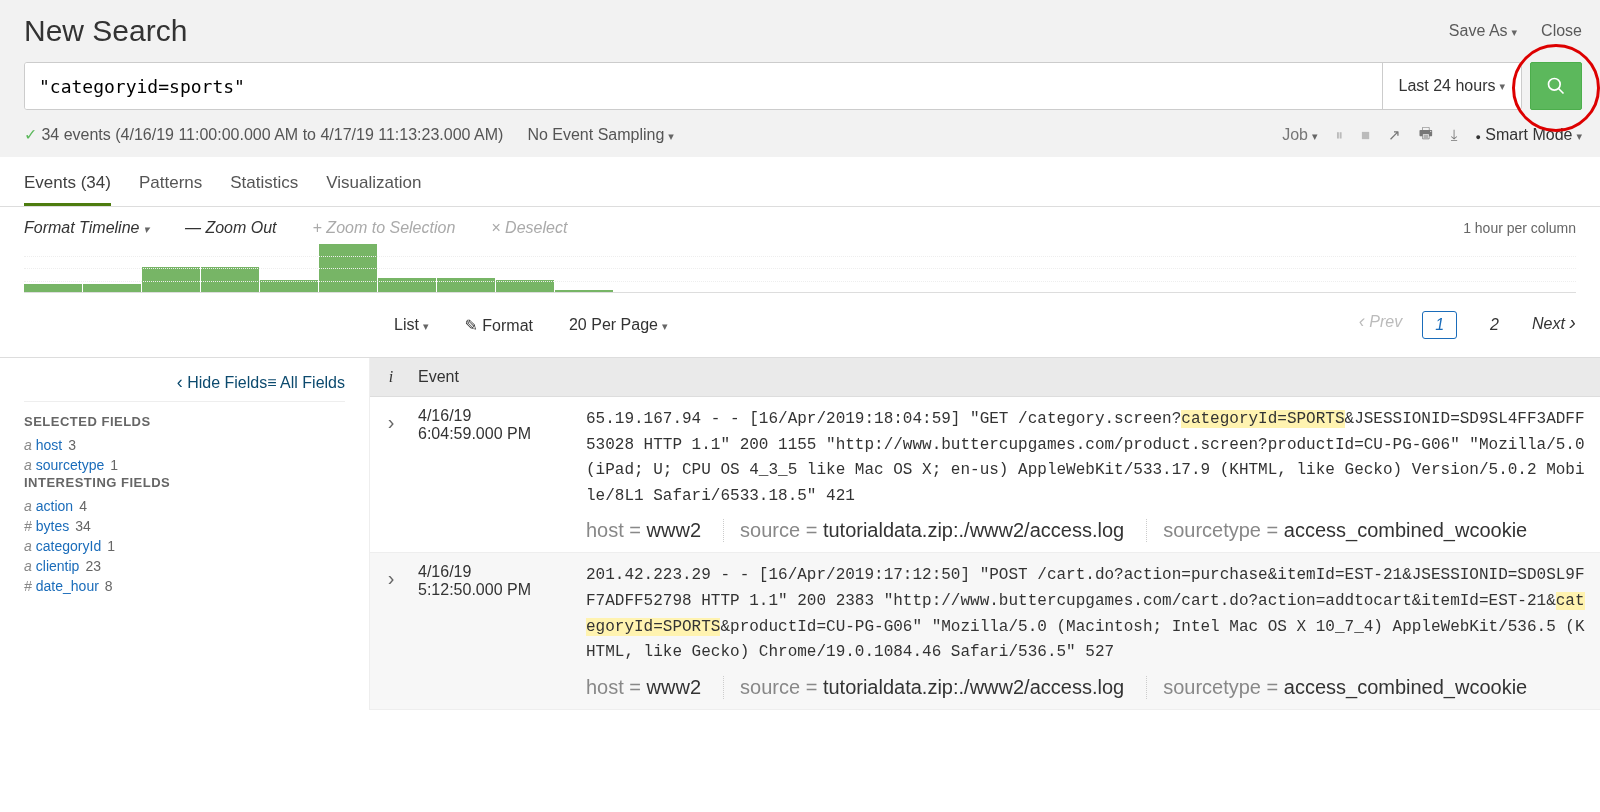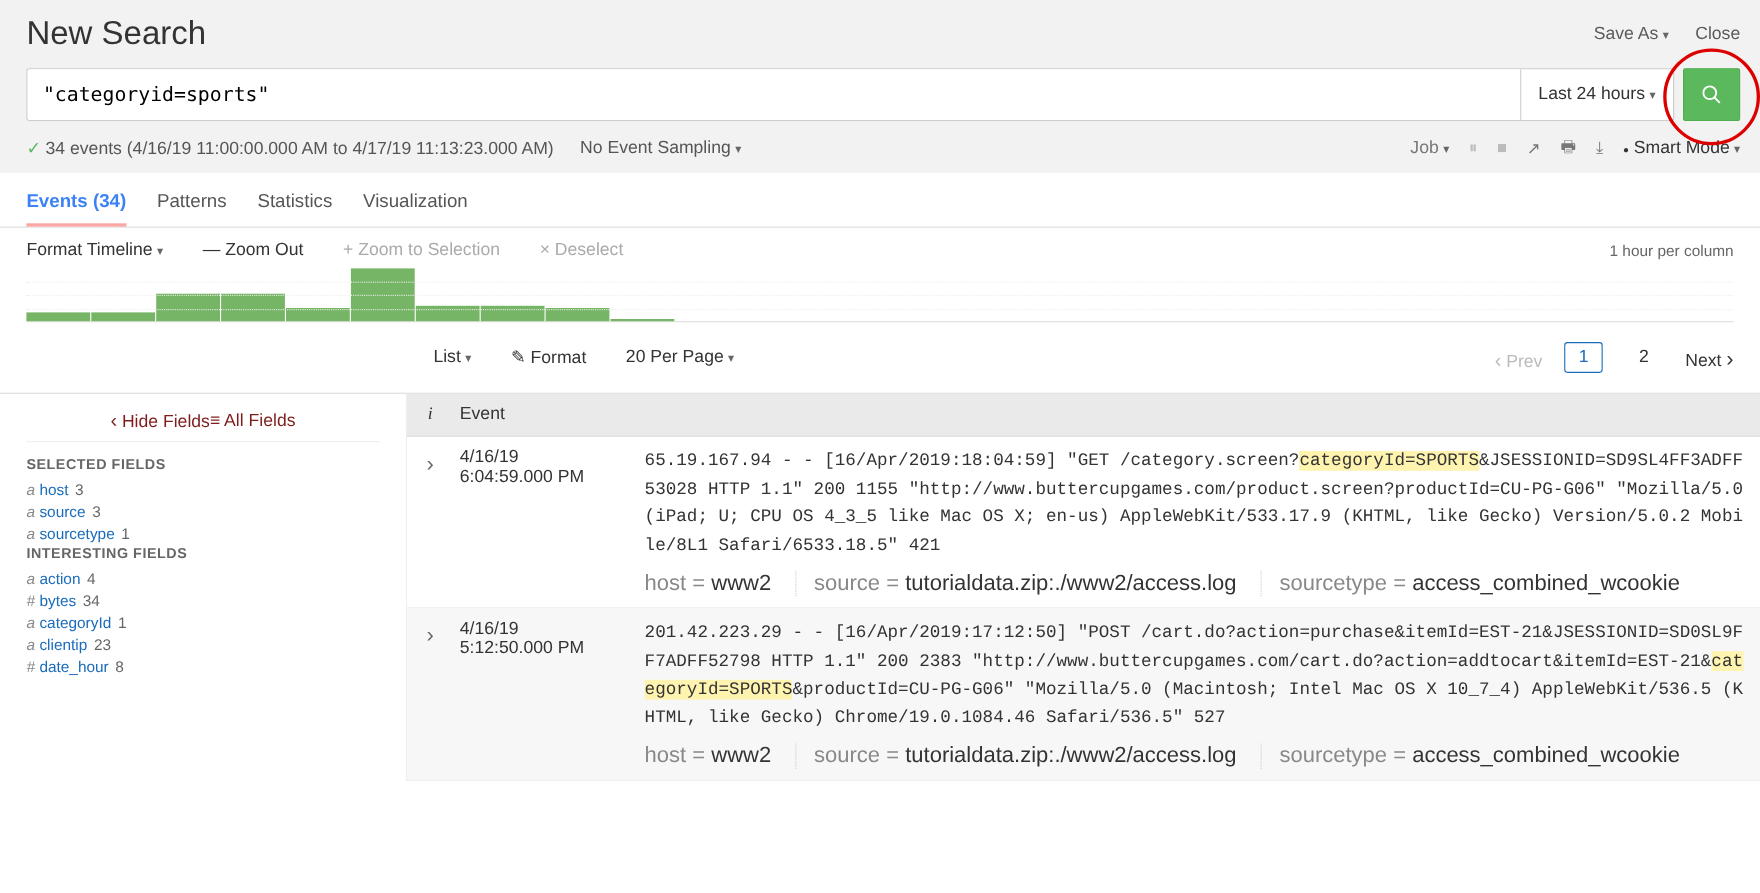--- a/index.html
+++ b/index.html
@@ -25,46 +25,46 @@
 .status-left { display: flex; align-items: center; gap: 24px; }
 .status-left .check { color: #5cb85c; margin-right: 4px; }
 .status-item { cursor: pointer; }
 .status-right { display: flex; align-items: center; gap: 18px; color: #777; }
 .status-right .icon { cursor: pointer; font-size: 15px; }
 .status-right .disabled { color: #bbb; }
 .smart-mode { color: #333; }
 
 .tabs-row { display: flex; gap: 28px; border-bottom: 1px solid #ddd; padding: 8px 24px 0 24px; }
 .tab { padding: 8px 0 10px 0; cursor: pointer; font-size: 17px; color: #555; }
-.tab.active { color: #3b82f6; border-bottom: 3px solid #fca5a5; font-weight: bold; }
+.tab.active { color: #404040; border-bottom: 3px solid #4d7c0f; }
 
 .timeline-controls { display: flex; align-items: center; justify-content: space-between; padding: 12px 24px 6px 24px; font-size: 16px; }
-.tl-left { display: flex; gap: 36px; align-items: flex-end; }
+.tl-left { display: flex; gap: 36px; align-items: flex-end; font-style: italic; }
 .tl-item { color: #333; cursor: pointer; }
 .tl-item.disabled { color: #aaa; }
 .tl-right { color: #666; font-size: 14px; }
 
 .timeline-chart { padding: 0 24px; height: 50px; position: relative; }
 .timeline-bars { display: flex; align-items: flex-end; height: 100%; gap: 1px; border-bottom: 1px solid #ddd; }
 .timeline-bar { width: 58px; background: #77b566; }
 .timeline-grid { position: absolute; top:0; left:24px; right:24px; bottom:0; }
 .timeline-grid .gl { position:absolute; left:0; right:0; border-top:1px dotted #eee; }
 
 .results-toolbar { display: flex; align-items: center; padding: 18px 24px; border-bottom: 1px solid #ddd; }
 .rt-spacer { width: 370px; }
 .rt-left { display: flex; gap: 36px; align-items: center; color: #333; font-size: 16px; }
 .rt-item { cursor: pointer; }
-.rt-right { margin-left: auto; display: flex; align-items: flex-end; gap: 20px; font-size: 16px; }
+.rt-right { margin-left: auto; display: flex; align-items: flex-start; gap: 20px; font-size: 16px; font-style: italic; }
 .pg-disabled { color: #bbb; }
 .pg-num { padding: 4px 12px; border: 1px solid transparent; cursor: pointer; border-radius: 3px; }
 .pg-num.active { border-color: #1a6cba; color: #1a6cba; }
 
 .results-area { display: flex; }
 .fields-panel { width: 370px; padding: 14px 24px; border-right: 1px solid #eee; }
-.fields-header { display: flex; justify-content: center; align-items: center; font-size: 16px; color: #7f1d1d; padding-bottom: 8px; border-bottom: 1px solid #eee; margin-bottom: 12px; }
+.fields-header { display: flex; justify-content: flex-end; align-items: center; font-size: 16px; color: #0c4a6e; padding-bottom: 8px; border-bottom: 1px solid #eee; margin-bottom: 12px; }
 .fields-header span { cursor: pointer; }
 .fields-section-title { font-size: 13px; color: #666; letter-spacing: 0.5px; margin-bottom: 6px; font-weight: 600; }
 .field-row { padding: 2px 0; font-size: 14px; }
 .field-type { font-style: italic; color: #888; margin-right: 4px; }
 .field-name { color: #1a6cba; cursor: pointer; }
 .field-count { color: #666; margin-left: 6px; }
 
 .events-table { flex: 1; }
 .events-head { display: flex; background: #eaeaea; border-bottom: 1px solid #ddd; font-size: 16px; color: #333; }
 .col-expand { width: 42px; text-align: center; padding: 10px 0; font-style: italic; font-family: serif; }
@@ -192,21 +192,20 @@
 
 <div class="results-area">
   <div class="fields-panel">
     <div class="fields-header">
       <span><span class="chev-left"></span> <span>Hide Fields</span></span>
       <span><span class="icon-list"></span> <span>All Fields</span></span>
     </div>
     <div class="fields-section-title">SELECTED FIELDS</div>
     <div id="selected-fields">
         <div class="field-row"><span class="field-type">a</span><span class="field-name">host</span><span class="field-count">3</span></div>
-        <div class="field-row"><span class="field-type">a</span><span class="field-name">source</span><span class="field-count">3</span></div>
         <div class="field-row"><span class="field-type">a</span><span class="field-name">sourcetype</span><span class="field-count">1</span></div>
       </div>
     <div class="fields-section-title">INTERESTING FIELDS</div>
     <div id="interesting-fields">
         <div class="field-row"><span class="field-type">a</span><span class="field-name">action</span><span class="field-count">4</span></div>
         <div class="field-row"><span class="field-type">#</span><span class="field-name">bytes</span><span class="field-count">34</span></div>
         <div class="field-row"><span class="field-type">a</span><span class="field-name">categoryId</span><span class="field-count">1</span></div>
         <div class="field-row"><span class="field-type">a</span><span class="field-name">clientip</span><span class="field-count">23</span></div>
         <div class="field-row"><span class="field-type">#</span><span class="field-name">date_hour</span><span class="field-count">8</span></div>
       </div>

